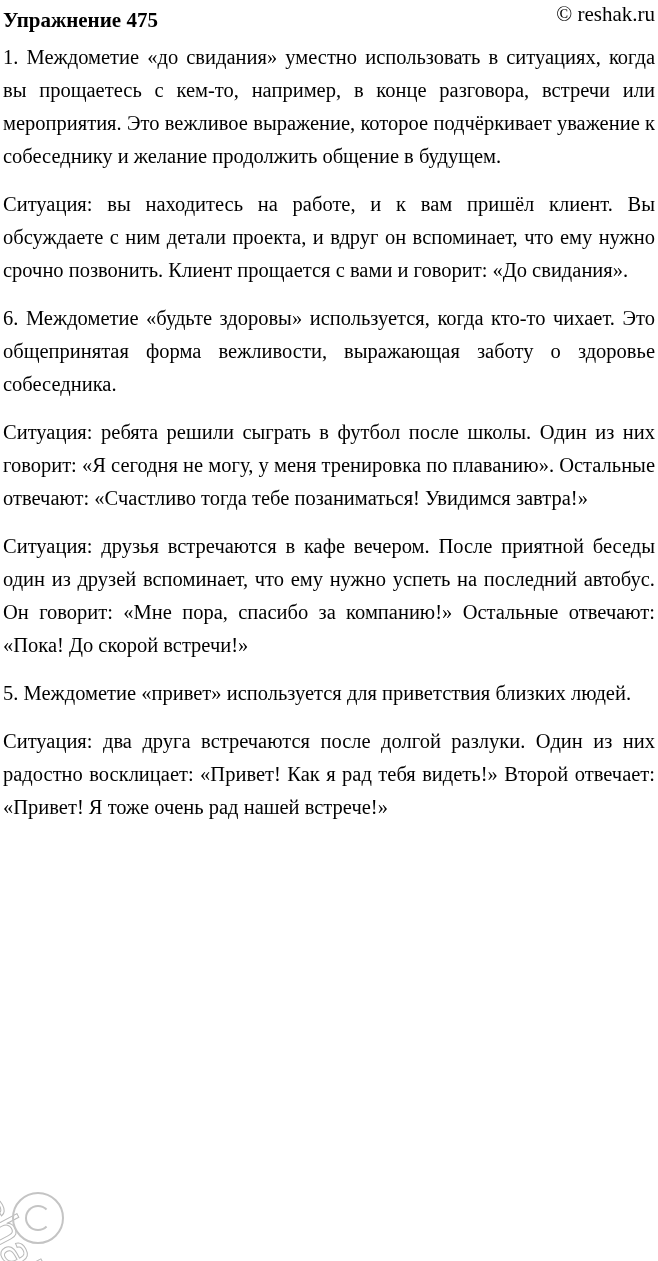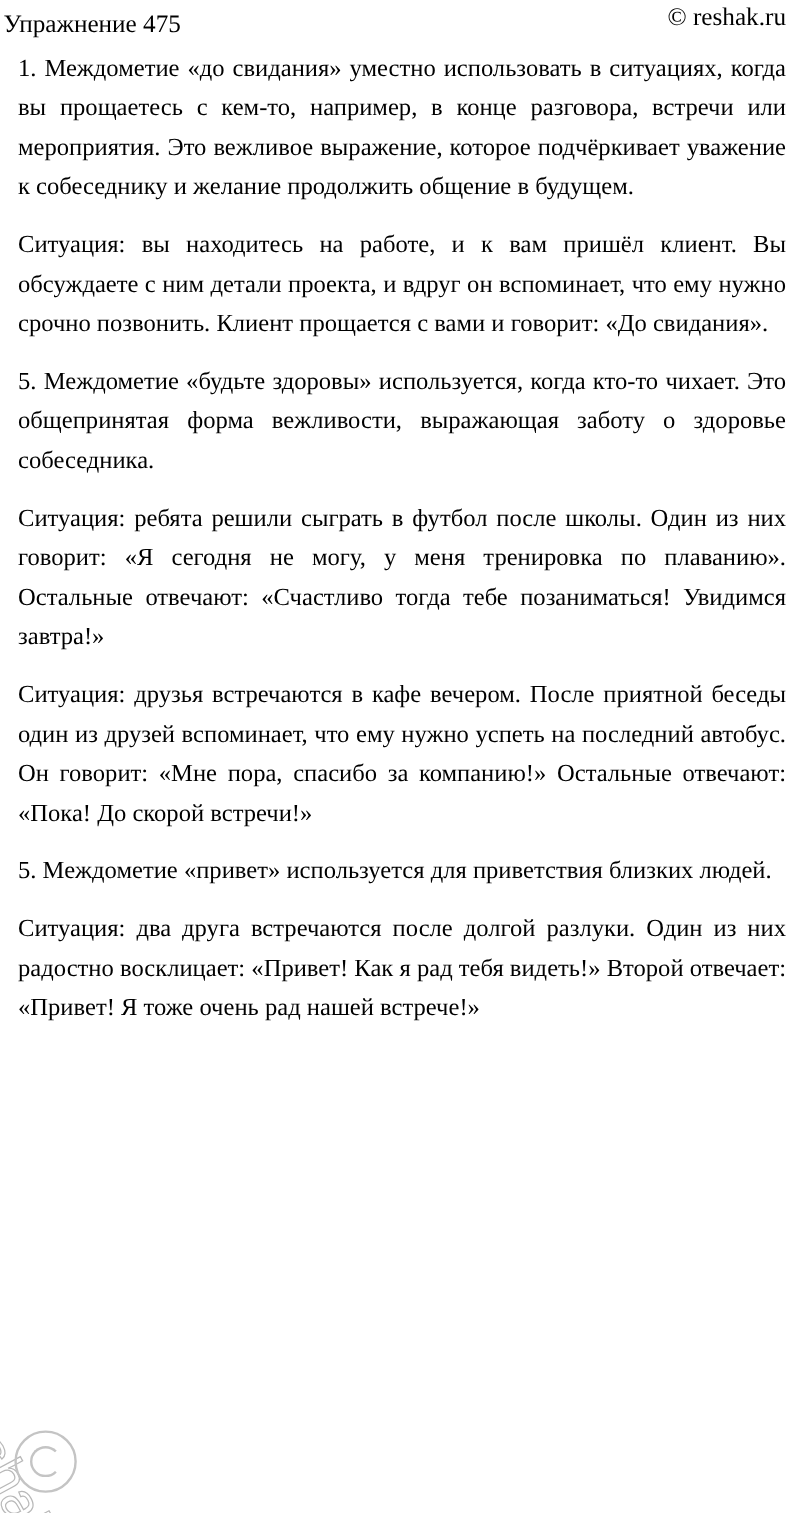--- a/index.html
+++ b/index.html
@@ -13,31 +13,31 @@
     }
     .header {
       position: absolute;
       left: 3px; right: 3px; top: 0;
       height: 28px;
       display: flex;
       justify-content: space-between;
       align-items: center;
       font-size: 21px;
     }
-    .header .title { font-weight: normal; margin-top: 12px; }
+    .header .title { font-weight: bold; margin-top: 12px; }
     .content {
       position: absolute;
       left: 3px;
       top: 41px;
       width: 652px;
       font-size: 20.5px;
       line-height: 33px;
       text-align: justify;
     }
-    .content p { margin: 0 0 15px 12px; }
+    .content p { margin: 0 0 15px 0; }
     .content .sit-label { }
     .watermark {
       position: absolute;
       left: -6px;
       top: 1150px;
       transform: rotate(62deg);
       transform-origin: 0 0;
       font-family: "Liberation Sans", sans-serif;
       font-size: 46px;
       color: transparent;
@@ -70,21 +70,21 @@
 
 <div class="header">
   <span class="title">Упражнение 475</span>
   <span class="copyright">© reshak.ru</span>
 </div>
 
 <div class="content">
   <p>1. Междометие «до свидания» уместно использовать в ситуациях, когда вы прощаетесь с кем-то, например, в конце разговора, встречи или мероприятия. Это вежливое выражение, которое подчёркивает уважение к собеседнику и желание продолжить общение в будущем.</p>
   <p><span class="sit-label">Ситуация:</span> <span>вы находитесь на работе, и к вам пришёл клиент. Вы обсуждаете с ним детали проекта, и вдруг он вспоминает, что ему нужно срочно позвонить. Клиент прощается с вами и говорит: «До свидания».</span></p>
 
-  <p>5. Междометие «будьте здоровы» используется, когда кто-то чихает. Это общепринятая форма вежливости, выражающая заботу о здоровье собеседника.</p>
+  <p>6. Междометие «будьте здоровы» используется, когда кто-то чихает. Это общепринятая форма вежливости, выражающая заботу о здоровье собеседника.</p>
 
   <p><span class="sit-label">Ситуация:</span> <span>ребята решили сыграть в футбол после школы. Один из них говорит: «Я сегодня не могу, у меня тренировка по плаванию». Остальные отвечают: «Счастливо тогда тебе позаниматься! Увидимся завтра!»</span></p>
 
   <p><span class="sit-label">Ситуация:</span> <span>друзья встречаются в кафе вечером. После приятной беседы один из друзей вспоминает, что ему нужно успеть на последний автобус. Он говорит: «Мне пора, спасибо за компанию!» Остальные отвечают: «Пока! До скорой встречи!»</span></p>
 
   <p>5. Междометие «привет» используется для приветствия близких людей.</p>
   <p><span class="sit-label">Ситуация:</span> <span>два друга встречаются после долгой разлуки. Один из них радостно восклицает: «Привет! Как я рад тебя видеть!» Второй отвечает: «Привет! Я тоже очень рад нашей встрече!»</span></p>
 
 </div>
 

